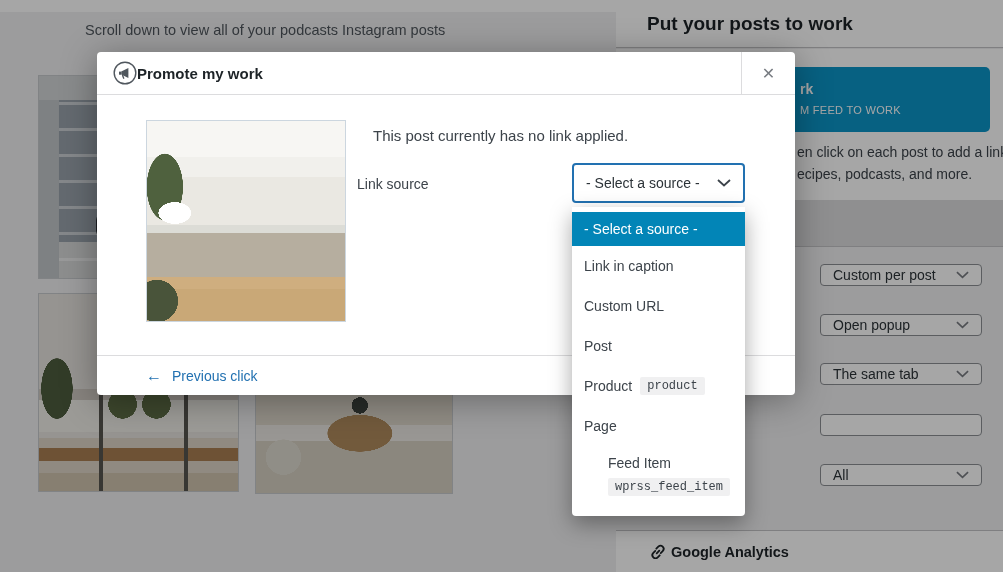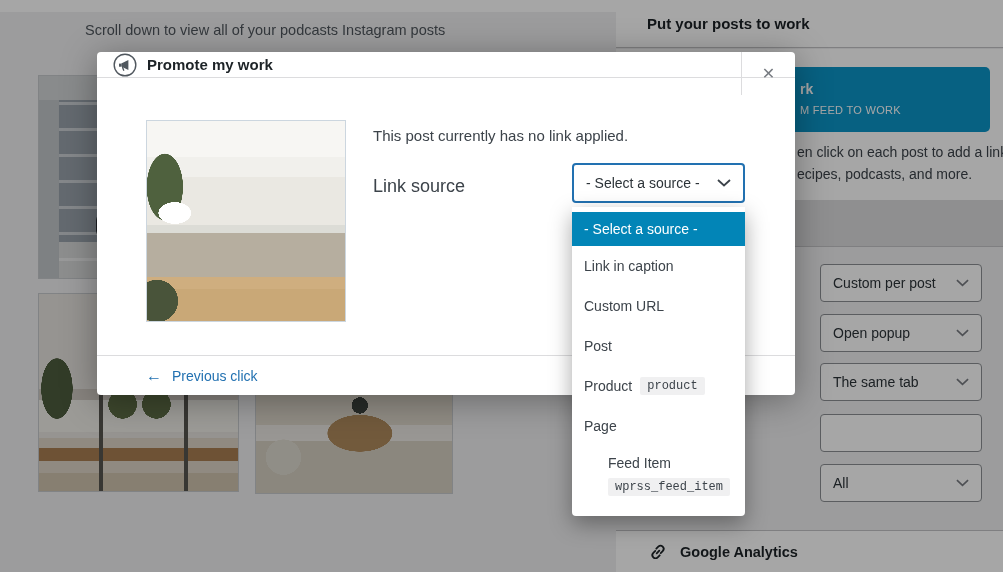--- a/index.html
+++ b/index.html
@@ -33,61 +33,61 @@
       radial-gradient(circle 9px at 53% 56%, #3c423e 0 90%, rgba(0,0,0,0) 91%),
       radial-gradient(ellipse 46px 26px at 53% 70%, #b08a5c 0 70%, rgba(0,0,0,0) 71%),
       radial-gradient(circle 22px at 14% 82%, #dedacf 0 80%, rgba(0,0,0,0) 81%),
       linear-gradient(0deg, rgba(0,0,0,0) 0 34%, #ded8cb 34% 62%, rgba(0,0,0,0) 62%),
       linear-gradient(0deg, #d6cfc2 0 26%, rgba(0,0,0,0) 26%);}
 
   
   .right-panel{left:616px;top:0;width:387px;height:572px;background:#f0f0f1;}
   .rp-header{position:absolute;left:0;top:0;width:100%;height:48px;background:#fff;
     border-bottom:1px solid #c3c4c7;display:flex;align-items:center;padding-left:31px;box-sizing:border-box;
-    font-weight:bold;font-size:15px;color:#1d2327;}
+    font-weight:bold;font-size:19px;color:#1d2327;}
   .rp-promo{position:absolute;left:0;top:49px;width:100%;height:151px;background:#fff;}
   .promo-btn{position:absolute;left:121px;top:18px;width:253px;height:65px;border-radius:5px;
     background:#0c95c8;color:#fff;cursor:pointer;}
   .promo-l1{position:absolute;left:63px;top:14px;font-weight:bold;font-size:14px;}
   .promo-l2{position:absolute;left:63px;top:37px;font-size:11px;letter-spacing:.3px;}
   .promo-p{position:absolute;left:181px;font-size:14px;color:#3c434a;white-space:nowrap;}
   .rp-band{position:absolute;left:0;top:200px;width:100%;height:47px;background:#dcdcde;
     border-bottom:1px solid #c3c4c7;box-sizing:border-box;}
   .rp-settings{position:absolute;left:0;top:247px;width:100%;height:284px;background:#f0f0f1;
     border-bottom:1px solid #c3c4c7;box-sizing:border-box;}
-  .field{position:absolute;left:204px;width:162px;height:38px;background:#fff;
+  .field{position:absolute;left:204px;width:162px;height:22px;background:#fff;
     border:1px solid #8c8f94;border-radius:4px;box-sizing:border-box;display:flex;
     align-items:center;justify-content:space-between;padding:0 12px;font-size:14px;color:#2c3338;cursor:pointer;}
   .rp-ga{position:absolute;left:0;top:531px;width:100%;height:41px;background:#fff;
-    display:flex;align-items:center;gap:12px;padding-left:32px;box-sizing:border-box;cursor:pointer;}
+    display:flex;align-items:center;gap:3px;padding-left:32px;box-sizing:border-box;cursor:pointer;}
   .rp-ga .ga-label{font-weight:bold;font-size:14.5px;color:#1d2327;}
 
   
   .overlay{left:0;top:0;width:1003px;height:572px;background:rgba(0,0,0,0.35);z-index:10;}
 
   
   .modal{left:97px;top:52px;width:698px;height:343px;background:#fff;border-radius:4px;
     box-shadow:0 5px 35px rgba(0,0,0,.35);z-index:20;}
-  .m-header{position:absolute;left:0;top:0;width:100%;height:26px;border-bottom:1px solid #dcdcde;
-    box-sizing:border-box;display:flex;align-items:center;gap:10px;padding-left:16px;}
+  .m-header{position:absolute;left:0;top:0;width:100%;height:43px;border-bottom:1px solid #dcdcde;
+    box-sizing:border-box;display:flex;align-items:center;padding-left:16px;}
   .m-title{font-weight:bold;font-size:15px;color:#1d2327;}
   .m-close{position:absolute;right:0;top:0;width:54px;height:43px;border-left:1px solid #dcdcde;
     box-sizing:border-box;display:flex;align-items:center;justify-content:center;
     font-size:16px;color:#787c82;cursor:pointer;}
   .m-preview{left:49px;top:68px;width:198px;height:200px;border:1px solid #ccd6df;background-color:#f1f0ec;
     background-image:
       radial-gradient(18px 12px at 14% 46%, #ffffff 0 90%, rgba(0,0,0,0) 91%),
       radial-gradient(ellipse 30px 55px at 9% 33%, #4f613e 0 60%, rgba(0,0,0,0) 61%),
       radial-gradient(ellipse 30px 30px at 5% 90%, #49543a 0 70%, rgba(0,0,0,0) 71%),
       linear-gradient(180deg,#f7f6f3 0 18%, rgba(0,0,0,0) 18%),
       linear-gradient(180deg, rgba(0,0,0,0) 0 28%, #eae8e2 28% 52%, #dcdcd6 52% 56%, rgba(0,0,0,0) 56%),
       linear-gradient(180deg, rgba(0,0,0,0) 0 56%, #b6ae9f 56% 78%, rgba(0,0,0,0) 78%),
       linear-gradient(0deg, #c9a877 0 16%, #cfae7f 16% 24%, rgba(0,0,0,0) 24%);}
   .m-status{left:276px;top:75px;font-size:15px;color:#3c434a;}
-  .m-label{left:276px;top:124px;font-size:18px;color:#3c434a;}
+  .m-label{left:260px;top:124px;font-size:14px;color:#3c434a;}
   .m-select{left:475px;top:111px;width:173px;height:40px;border:2px solid #2271b1;border-radius:4px;
     box-sizing:border-box;display:flex;align-items:center;justify-content:space-between;
     padding:0 12px;font-size:14px;color:#2c3338;background:#fff;cursor:pointer;}
   .m-footer{position:absolute;left:0;bottom:0;width:100%;height:40px;border-top:1px solid #dcdcde;
     box-sizing:border-box;display:flex;align-items:center;gap:10px;padding-left:49px;}
   .prev-link{display:flex;align-items:center;gap:10px;color:#2271b1;font-size:14px;cursor:pointer;}
   .prev-arrow{font-size:16px;}
 
   
   .menu{left:572px;top:207px;width:173px;background:#fff;border-radius:0 0 4px 4px;

